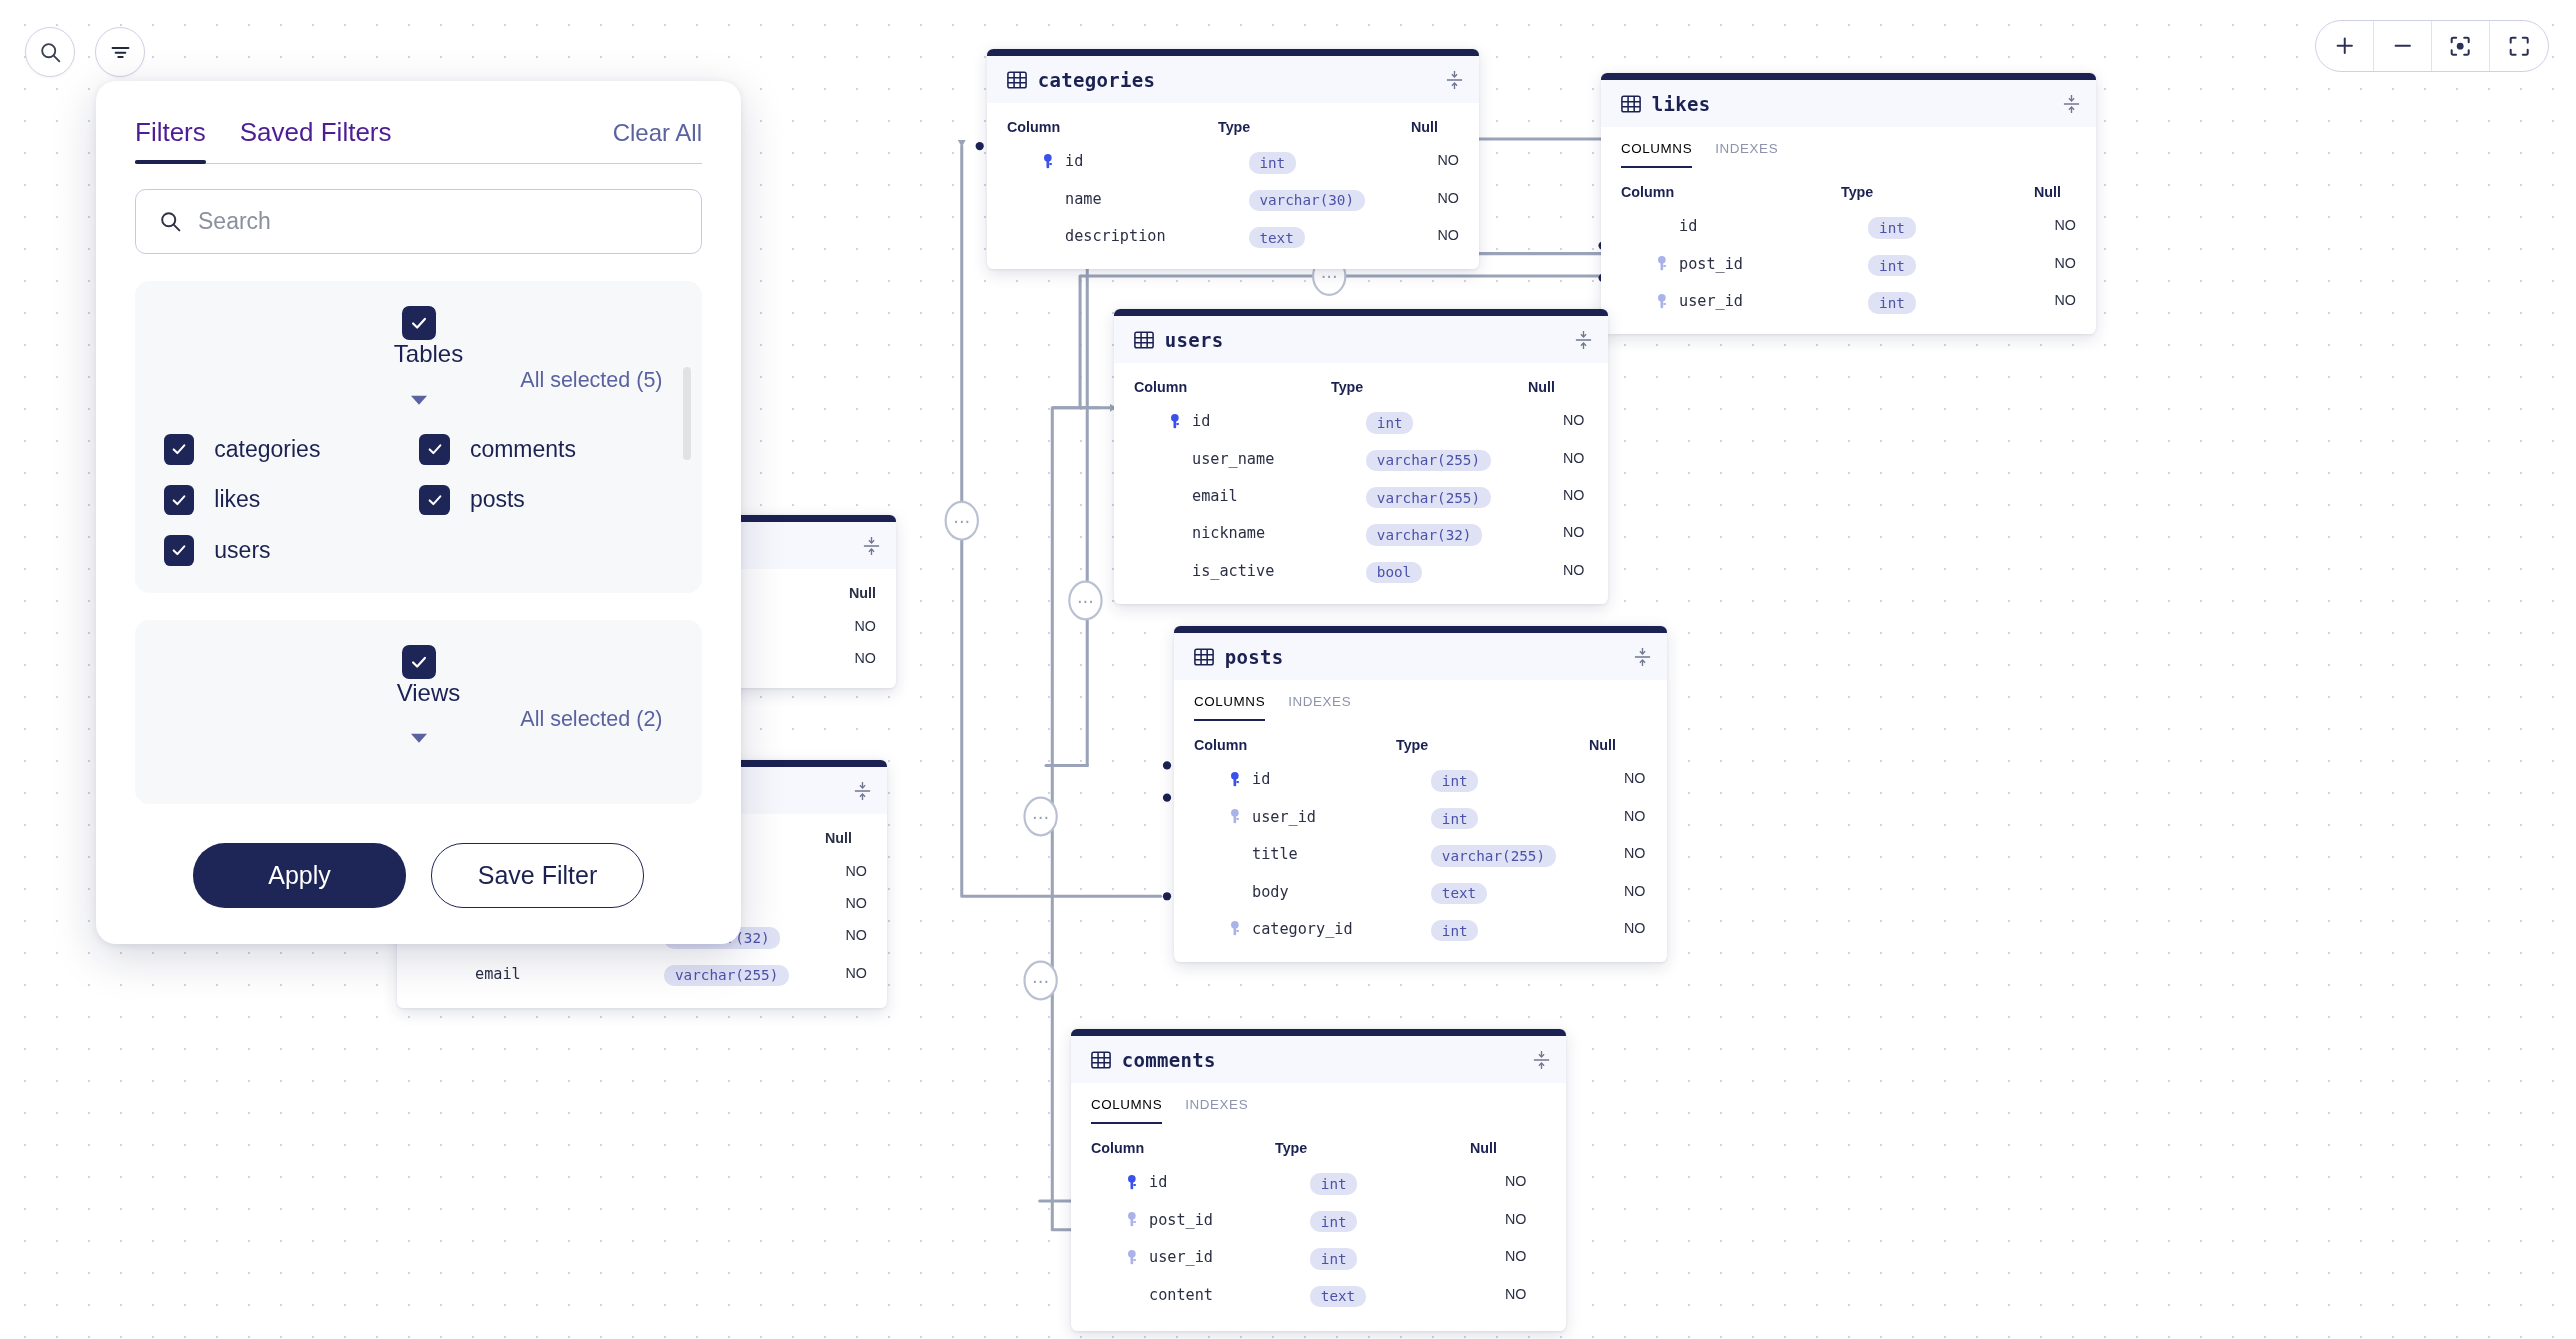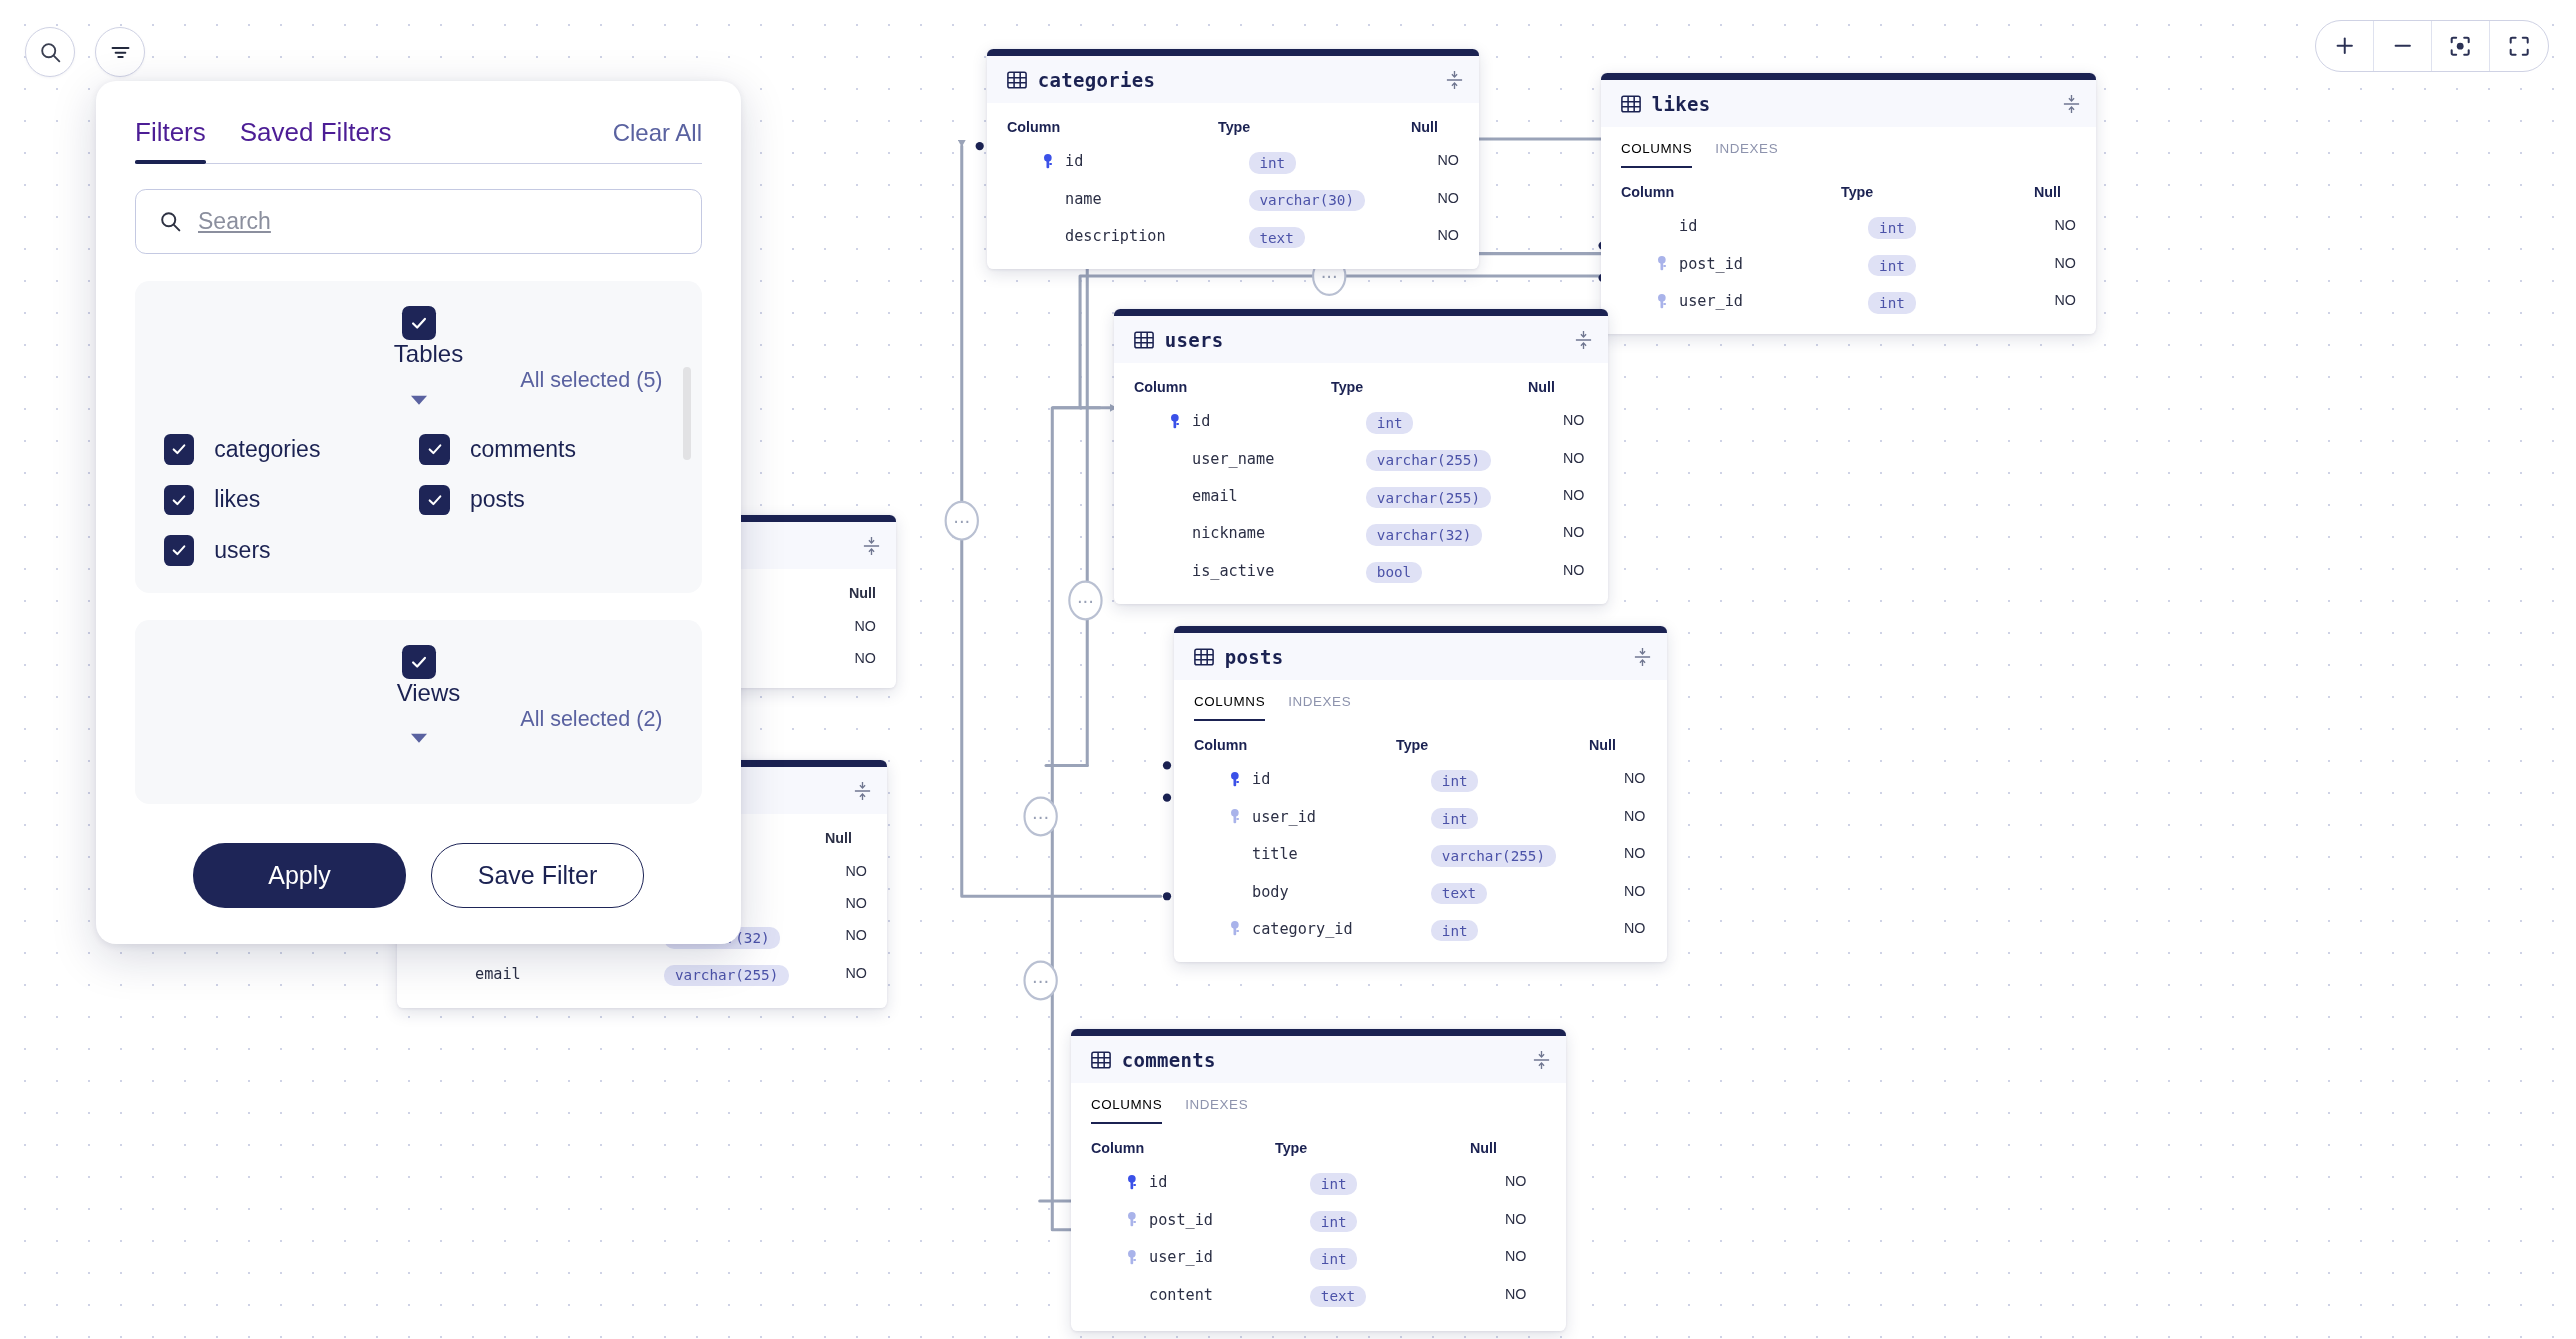--- a/index.html
+++ b/index.html
@@ -110,21 +110,21 @@
     height: 3.6px; background: #1b2252; border-radius: 1.8px;
   }
   #clear-all { margin-left: auto; font-size: 24px; color: #5a62a0; }
   #tab-underline { height: 1.3px; background: #c9cde4; margin-top: -1.3px; }
 
   #search-box {
     margin-top: 25px; height: 65px;
     border: 1.3px solid #c4c9e2; border-radius: 10.8px;
     display: flex; align-items: center; padding: 0 23px; gap: 16px;
   }
-  #search-input-text { font-size: 23px; color: #8b8f9e; text-decoration: underline; }
+  #search-input-text { font-size: 23px; color: #8b8f9e; }
 
   .group {
     margin-top: 27px; background: #f7f8fa; border-radius: 14.3px;
     padding: 25px 27px 27px 27px; position: relative;
   }
   .group-head { display: flex; align-items: center; flex-direction: column; }
   .group-title { font-size: 24px; color: #1b2252; margin-left: 20px; }
   .group-sel { margin-left: auto; font-size: 21.5px; color: #5a62a0; margin-right: 12.5px; }
   .group-items {
     display: grid; grid-template-columns: 1fr 1fr;

